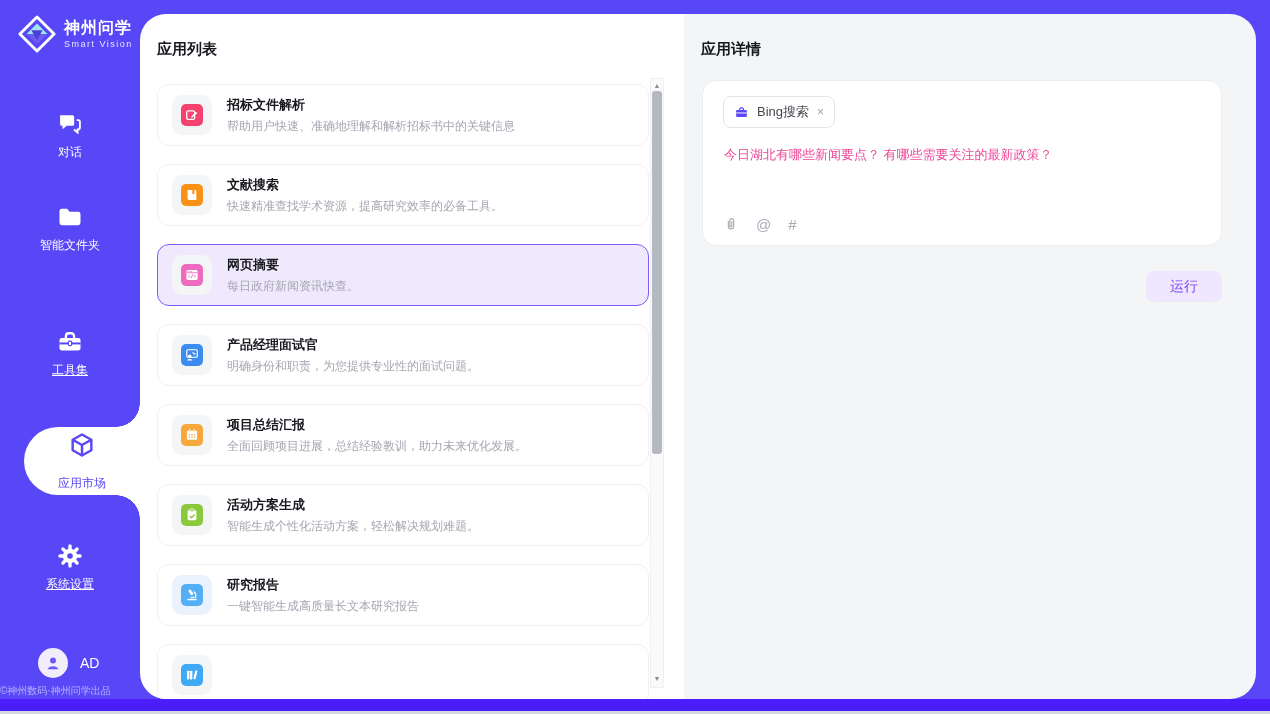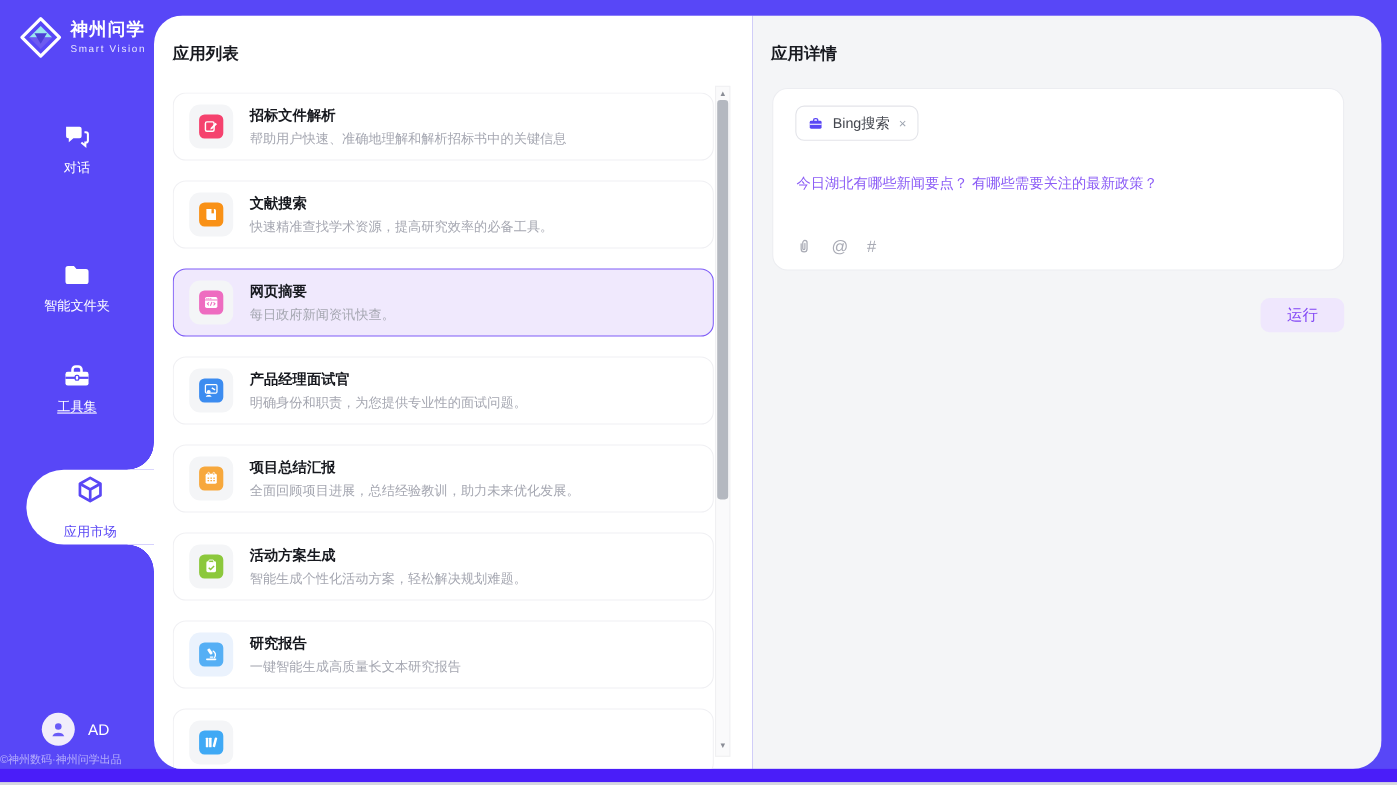--- a/index.html
+++ b/index.html
@@ -14,21 +14,21 @@
   .bottom-strip{position:absolute;left:0;top:711px;width:1270px;height:3px;background:#D6D7DF;}
 
   
   .sidebar{position:absolute;left:0;top:0;width:140px;height:699px;}
   .brand{position:absolute;left:18px;top:15px;display:flex;align-items:center;gap:8px;}
   .brand-text .cn{color:#fff;font-size:16px;font-weight:bold;letter-spacing:1px;line-height:18px;}
   .brand-text .en{color:#E8E6FF;font-size:9px;letter-spacing:1.5px;margin-top:2px;}
   .nav-item{position:absolute;left:0;width:140px;display:flex;flex-direction:column;align-items:center;gap:6px;cursor:pointer;}
   .nav-item .lbl{color:#fff;font-size:12px;}
   .nav-item .lbl.u{text-decoration:underline;}
-  .nav-chat{top:110px;} .nav-folder{top:236px;} .nav-tools{top:328px;} .nav-settings{top:542px;}
+  .nav-chat{top:110px;} .nav-folder{top:203px;} .nav-tools{top:328px;} .nav-settings{top:542px;}
   .nav-active{position:absolute;left:24px;right:0;top:427px;height:68px;background:#fff;
     border-radius:34px 0 0 34px;display:flex;flex-direction:column;align-items:center;justify-content:center;gap:16px;cursor:pointer;}
   .nav-active::before{content:"";position:absolute;right:0;top:-24px;width:24px;height:24px;
     background:radial-gradient(circle at 0 0,#5847F7 23.5px,#fff 24px);}
   .nav-active::after{content:"";position:absolute;right:0;bottom:-24px;width:24px;height:24px;
     background:radial-gradient(circle at 0 100%,#5847F7 23.5px,#fff 24px);}
   .nav-active .lbl{color:#5A47F5;font-size:12px;}
   .user-row{position:absolute;left:38px;top:648px;display:flex;align-items:center;gap:12px;}
   .avatar{width:30px;height:30px;border-radius:50%;background:#F1EDFB;display:flex;align-items:center;justify-content:center;}
   .user-name{color:#fff;font-size:14px;}
@@ -59,21 +59,21 @@
   .sb-arrow{position:absolute;left:0;width:12px;text-align:center;color:#8A8D96;font-size:7px;line-height:10px;cursor:pointer;}
   .sb-up{top:2px;} .sb-down{bottom:3px;}
   .sb-thumb{position:absolute;left:1px;top:12px;width:10px;height:363px;background:#B4B8C0;border-radius:3px;cursor:pointer;}
 
   
   .input-card{position:absolute;left:18px;top:66px;width:520px;height:166px;background:#fff;border:1px solid #ECEDF1;border-radius:14px;box-sizing:border-box;}
   .tool-tag{position:absolute;left:20px;top:15px;height:30px;display:inline-flex;align-items:center;gap:8px;
     padding:0 10px;border:1px solid #E3E4E9;border-radius:8px;background:#fff;cursor:pointer;}
   .tool-tag .tag-label{font-size:13px;color:#44474F;}
   .tool-tag .tag-close{font-size:12px;color:#9CA3AF;cursor:pointer;}
-  .query-text{position:absolute;left:21px;top:64px;width:470px;font-size:13px;color:#8b5cf6;line-height:19px;cursor:text;margin-top:12px;}
+  .query-text{position:absolute;left:21px;top:64px;width:470px;font-size:13px;color:#ec4899;line-height:19px;cursor:text;}
   .attach-row{position:absolute;left:20px;top:134px;display:flex;align-items:center;gap:17px;}
   .attach-row .sym{font-size:15px;color:#A9ABB5;cursor:pointer;}
   .run-btn{position:absolute;right:34px;top:257px;width:76px;height:31px;background:#EFE7FD;border:none;border-radius:8px;
     color:#8247F5;font-size:14px;font-family:inherit;cursor:pointer;display:flex;align-items:center;justify-content:center;}
   svg{display:block;}
 </style>
 </head>
 <body>
 
 <div class="sidebar">
@@ -126,20 +126,35 @@
   <div class="nav-active">
     <span>
       <svg width="28" height="28" viewBox="0 0 24 24">
         <path d="M12 3 20 7.5 V16.5 L12 21 4 16.5 V7.5 Z" fill="none" stroke="#5A47F5" stroke-width="2.1" stroke-linejoin="round"></path>
         <path d="M4 7.5 12 12 20 7.5 M12 12 V21" fill="none" stroke="#5A47F5" stroke-width="2.1" stroke-linejoin="round"></path>
       </svg>
     </span>
     <span class="lbl">应用市场</span>
   </div>
 
+  <div class="nav-item nav-settings">
+    <span>
+      <svg width="28" height="28" viewBox="0 0 24 24">
+        <g fill="#fff">
+          <rect x="10.55" y="2" width="2.9" height="20" rx="1.45"></rect>
+          <rect x="10.55" y="2" width="2.9" height="20" rx="1.45" transform="rotate(45 12 12)"></rect>
+          <rect x="10.55" y="2" width="2.9" height="20" rx="1.45" transform="rotate(90 12 12)"></rect>
+          <rect x="10.55" y="2" width="2.9" height="20" rx="1.45" transform="rotate(135 12 12)"></rect>
+          <circle cx="12" cy="12" r="6.2"></circle>
+        </g>
+        <circle cx="12" cy="12" r="2.4" fill="#5847F7"></circle>
+      </svg>
+    </span>
+    <span class="lbl u">系统设置</span>
+  </div>
 
   <div class="user-row">
     <span class="avatar">
       <svg width="20" height="20" viewBox="0 0 24 24">
         <circle cx="12" cy="9" r="3.6" fill="#6A5BF7"></circle>
         <path d="M5.5 19.5a6.8 5.2 0 0 1 13 0z" fill="#6A5BF7"></path>
       </svg>
     </span>
     <span class="user-name">AD</span>
   </div>

